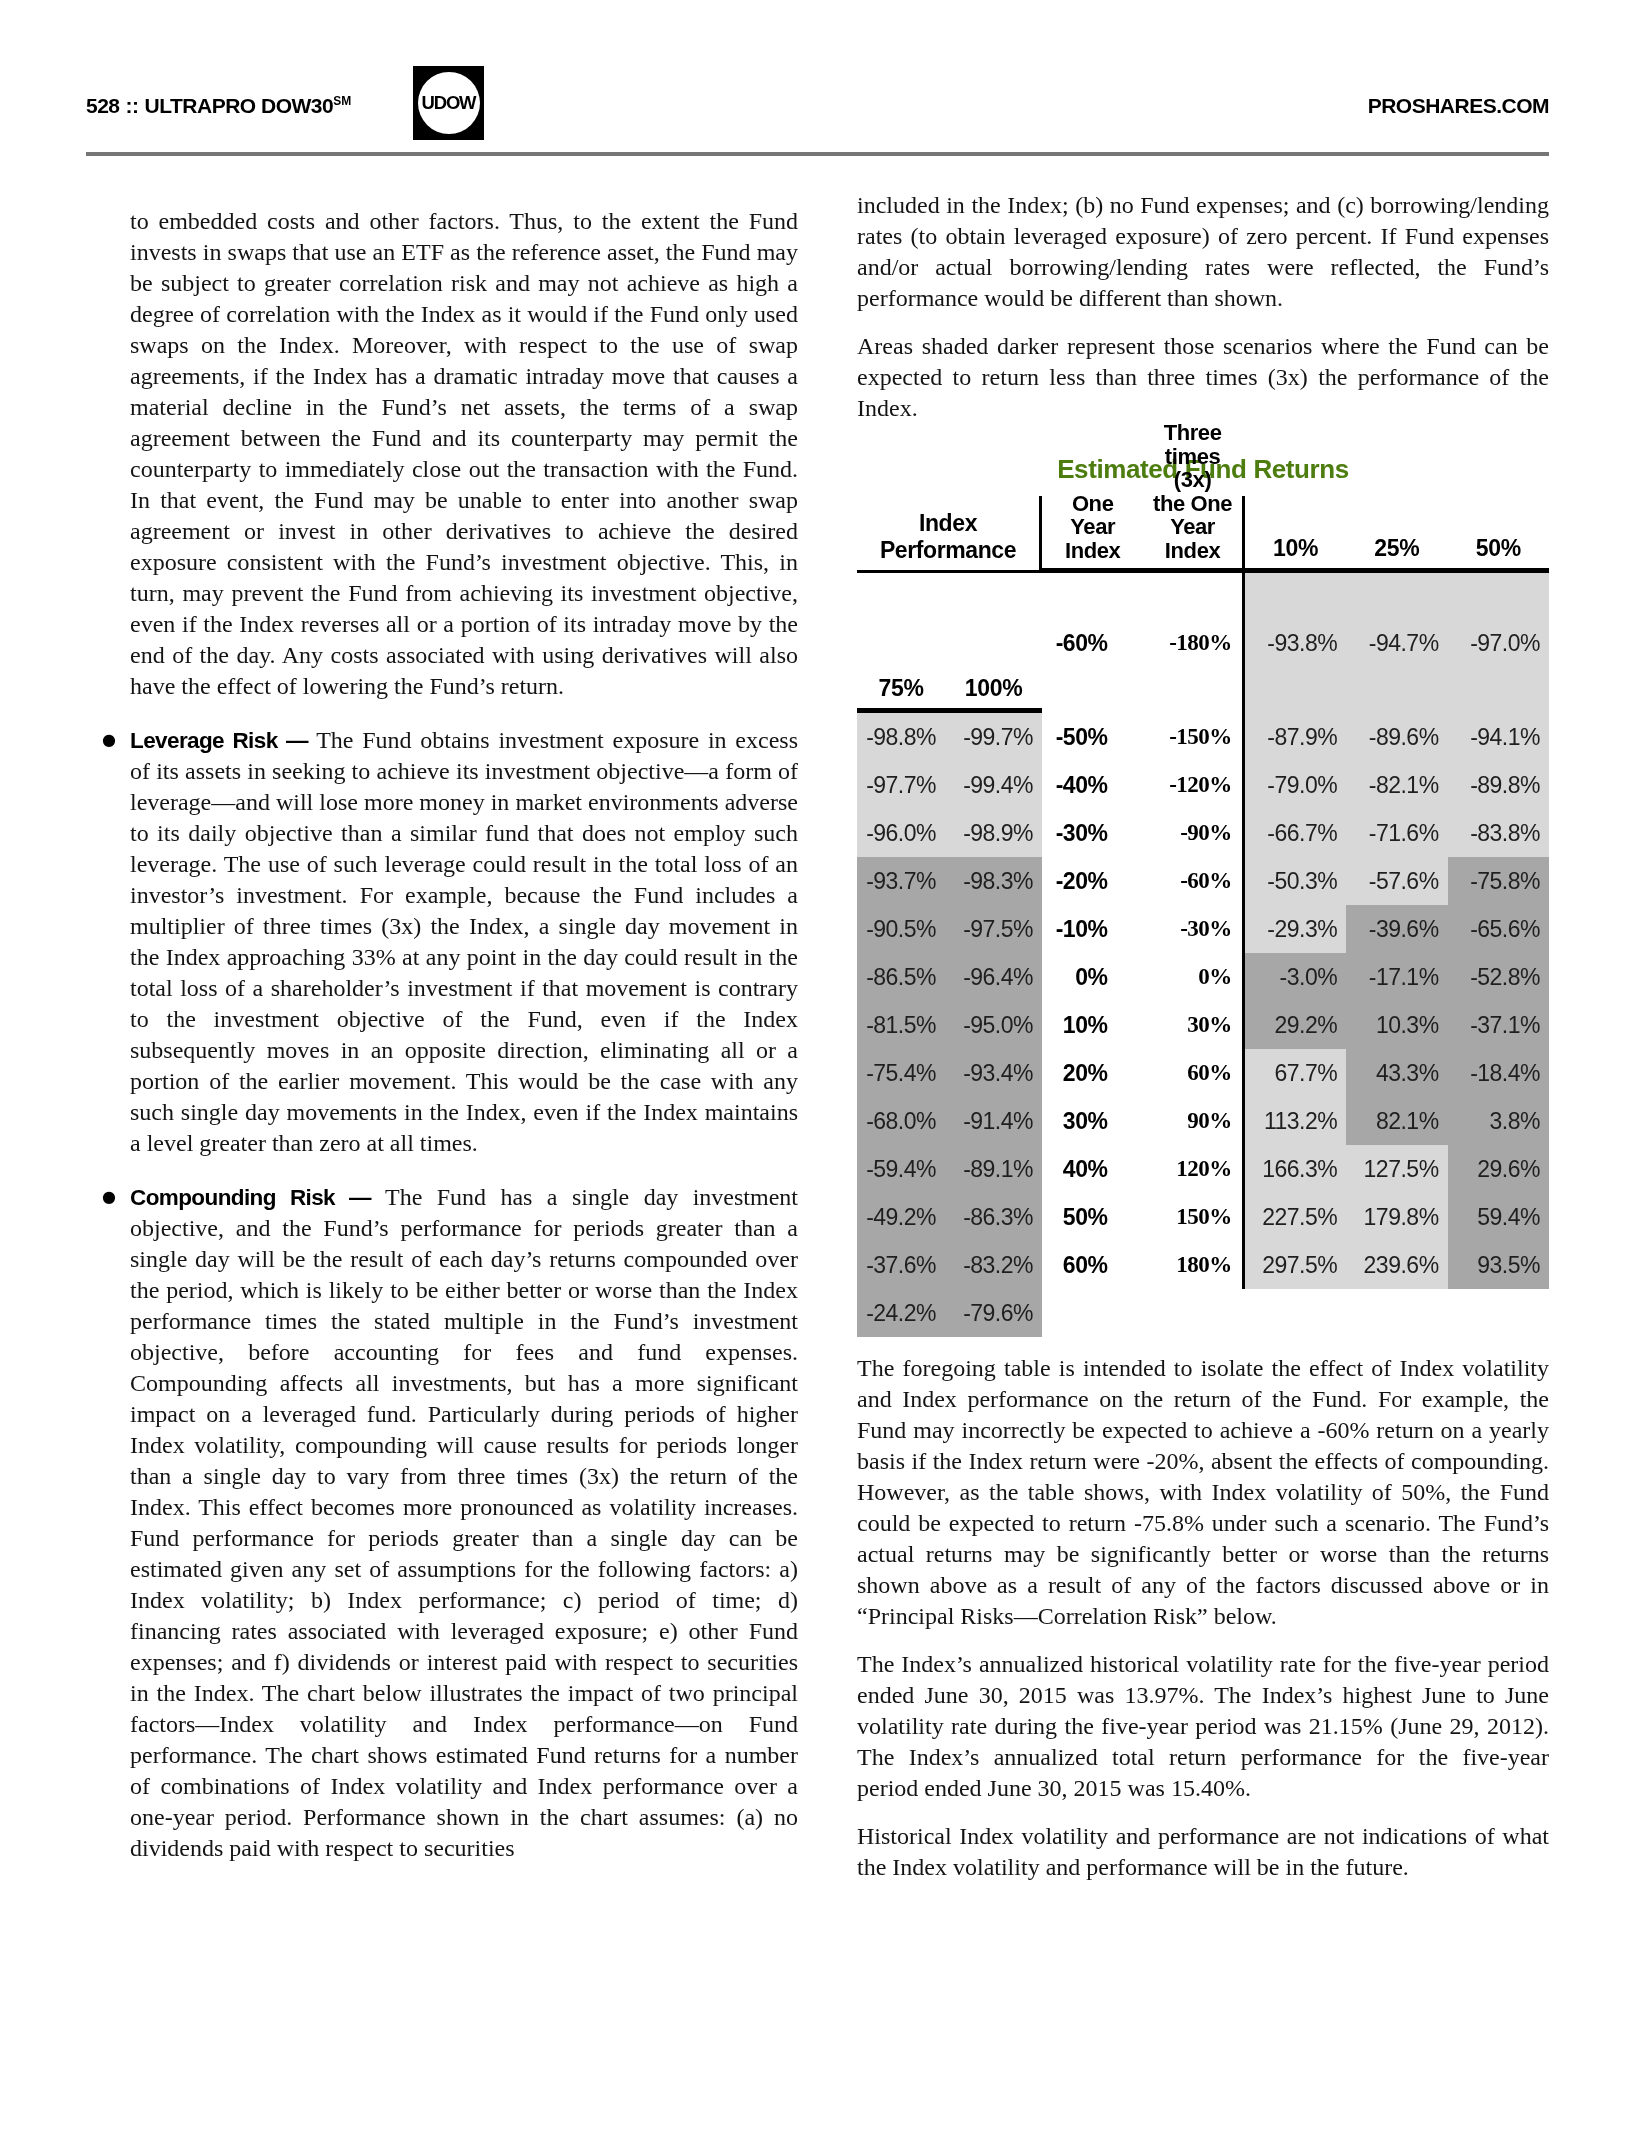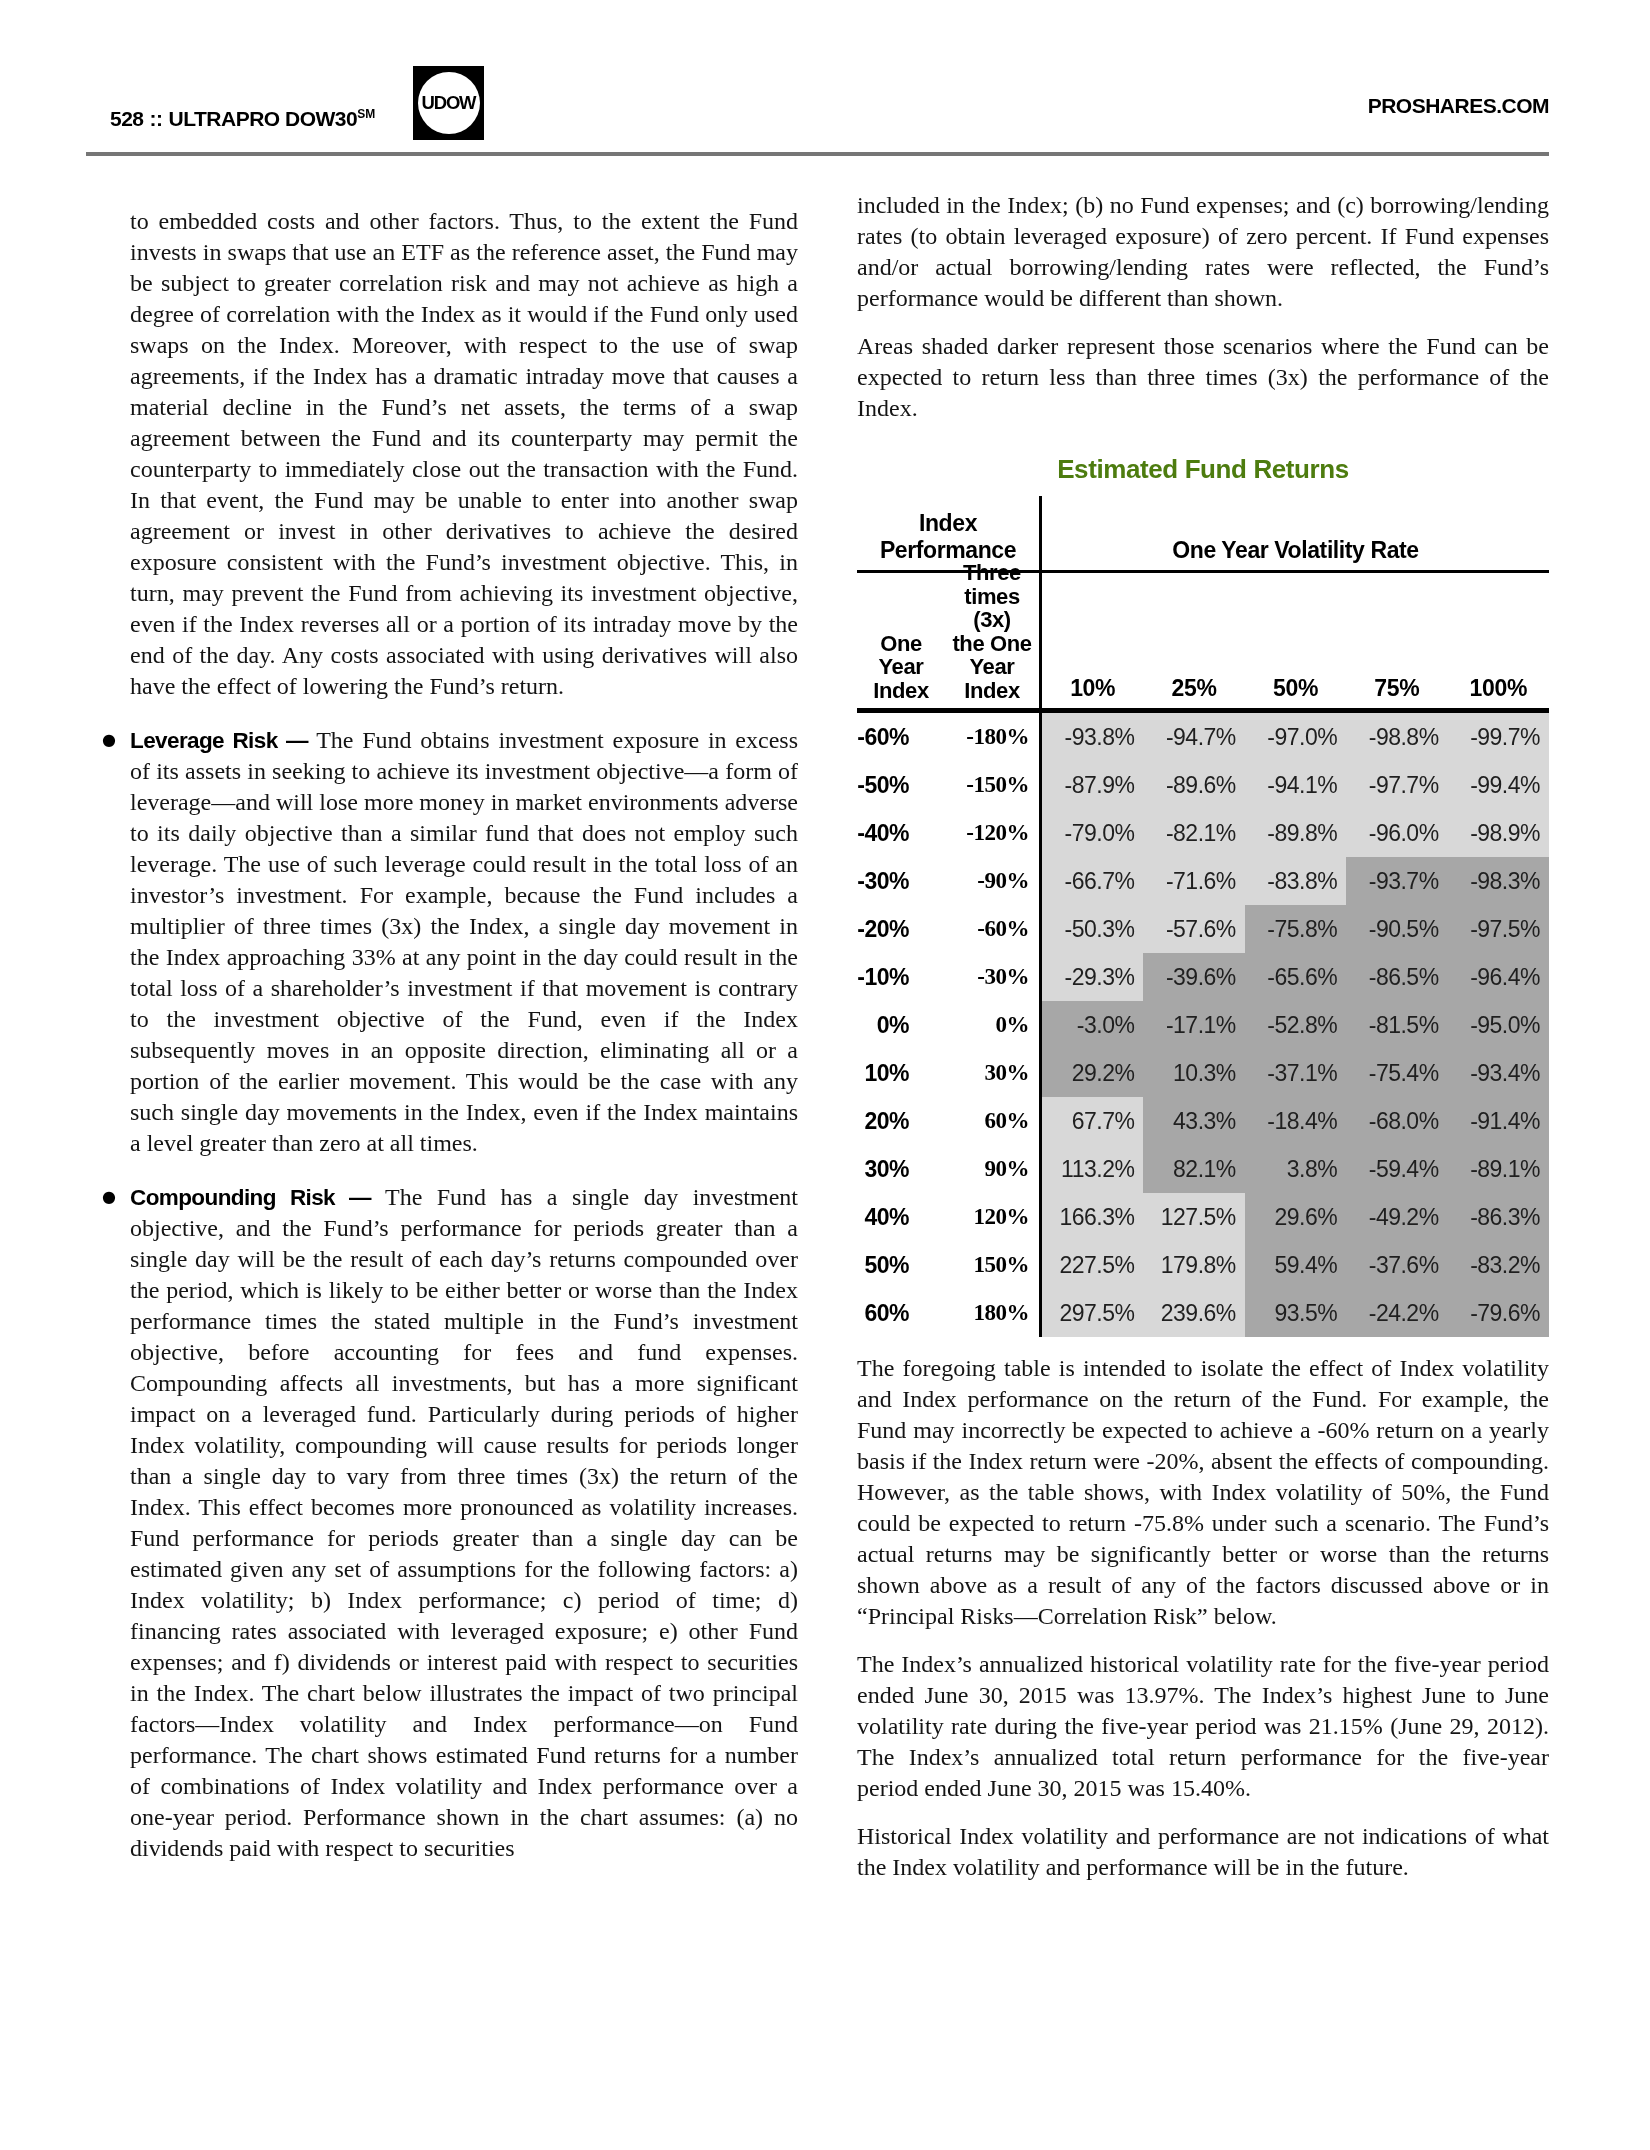--- a/index.html
+++ b/index.html
@@ -6,21 +6,21 @@
   body{
     width:1650px;height:2150px;background:#ffffff;position:relative;
     font-family:"Liberation Serif",serif;color:#111;
     -webkit-font-smoothing:antialiased;
   }
   .masthead{
     position:absolute;left:86px;top:94px;width:1463px;height:24px;
     font-family:"Liberation Sans",sans-serif;font-weight:bold;font-size:21px;
     letter-spacing:-0.5px;color:#000;
   }
-  .masthead .left{position:absolute;left:0;top:13px;margin-left:24px;}
+  .masthead .left{position:absolute;left:0;top:0;}
   .masthead .right{position:absolute;right:0;top:0;}
   .masthead sup{font-size:12px;vertical-align:super;letter-spacing:0;}
   .masthead .sep{padding:0 6px;}
   .logo{
     position:absolute;left:413px;top:66px;width:71px;height:74px;background:#000;
     display:flex;align-items:center;justify-content:center;
   }
   .logo-circle{
     width:62px;height:62px;background:#fff;border-radius:50%;
     display:flex;align-items:center;justify-content:center;
@@ -118,21 +118,20 @@
   </div>
 
   <div class="col-right">
     <p class="body">included in the Index; (b) no Fund expenses; and (c) borrowing/lending rates (to obtain leveraged exposure) of zero percent. If Fund expenses and/or actual borrowing/lending rates were reflected, the Fund’s performance would be different than shown.</p>
     <p class="body">Areas shaded darker represent those scenarios where the Fund can be expected to return less than three times (3x) the performance of the Index.</p>
 
     <div class="table-block">
       <div class="table-title">Estimated Fund Returns</div>
       <div class="fund-table">
           <div class="tc h-group hb3 vline" style="grid-column: 1 / 3;">Index Performance</div>
-          <div class="tc h-group hb3" style="grid-column: 3 / 8;">One Year Volatility Rate</div>
           <div class="tc h-sub hb5">
             <div>One</div>
             <div>Year</div>
             <div>Index</div>
           </div>
           <div class="tc h-sub hb5 vline">
             <div>Three</div>
             <div>times</div>
             <div>(3x)</div>
             <div>the One</div>

